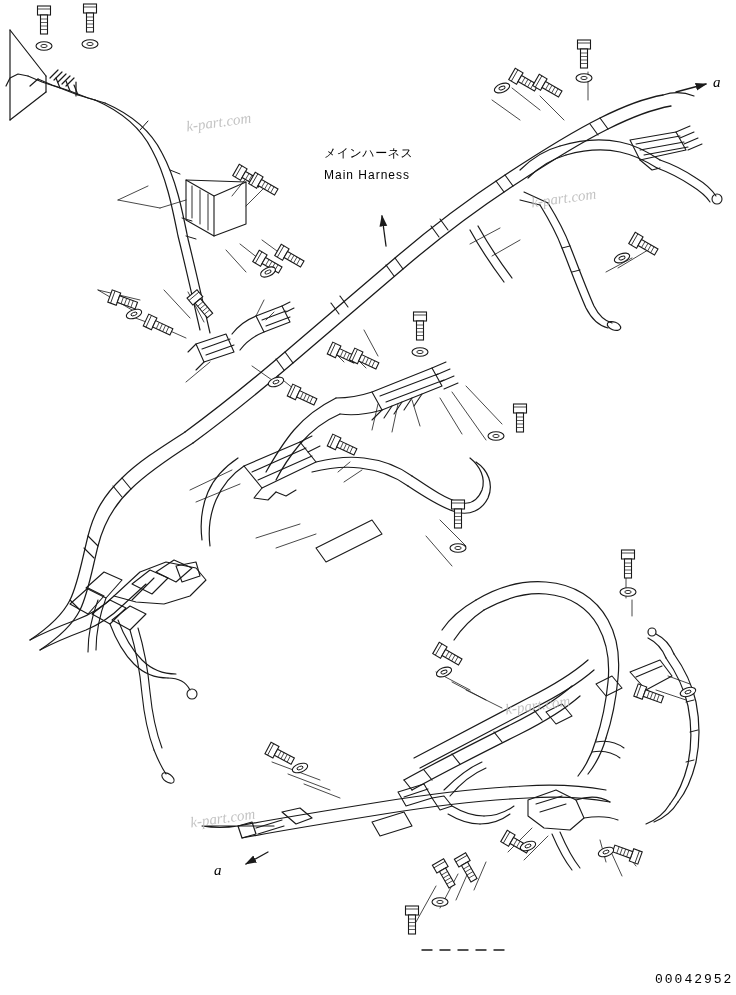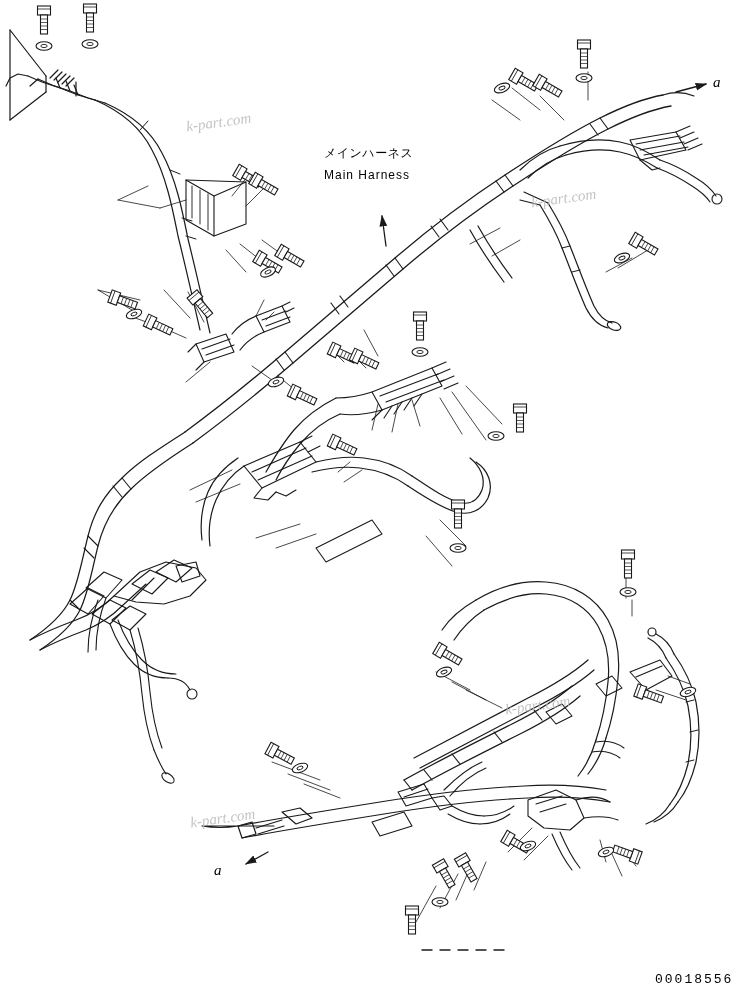--- a/index.html
+++ b/index.html
@@ -458,20 +458,20 @@
       <use href="#bolt-d" transform="translate(192,294) rotate(50)"></use>
     </g>
   </svg>
 
   <div class="lbl label-jp" style="left:324px; top:145px;">メインハーネス</div>
   <div class="lbl label-en" style="left:324px; top:168px;">Main Harness</div>
 
   <div class="lbl callout-letter" style="left:713px; top:74px;">a</div>
   <div class="lbl callout-letter" style="left:214px; top:862px;">a</div>
 
-  <div class="lbl partnum" style="left:655px; top:972px;">00018556</div>
+  <div class="lbl partnum" style="left:655px; top:972px;">00042952</div>
 
   <div class="wm" style="left:186px; top:114px; transform:rotate(-8deg);">k-part.com</div>
   <div class="wm" style="left:531px; top:190px; transform:rotate(-8deg);">k-part.com</div>
   <div class="wm" style="left:505px; top:697px; transform:rotate(-8deg);">k-part.com</div>
   <div class="wm" style="left:190px; top:810px; transform:rotate(-8deg);">k-part.com</div>
 
 </div>
 
 </body></html>

